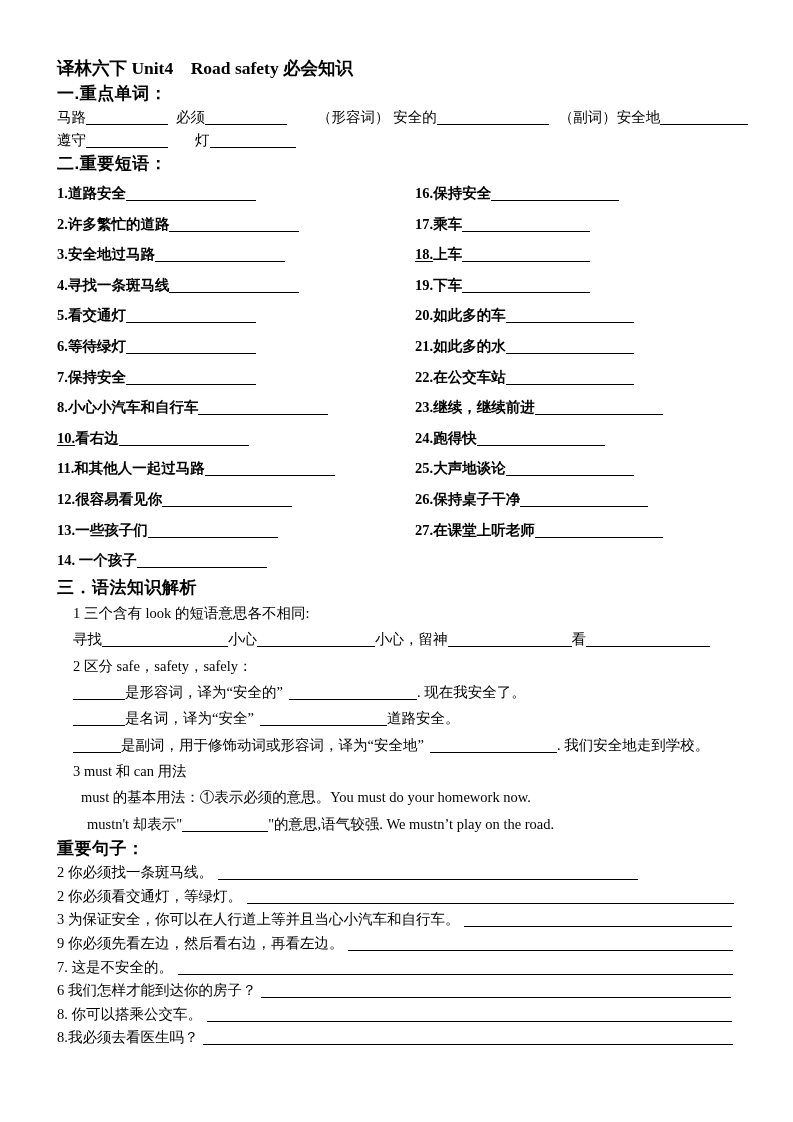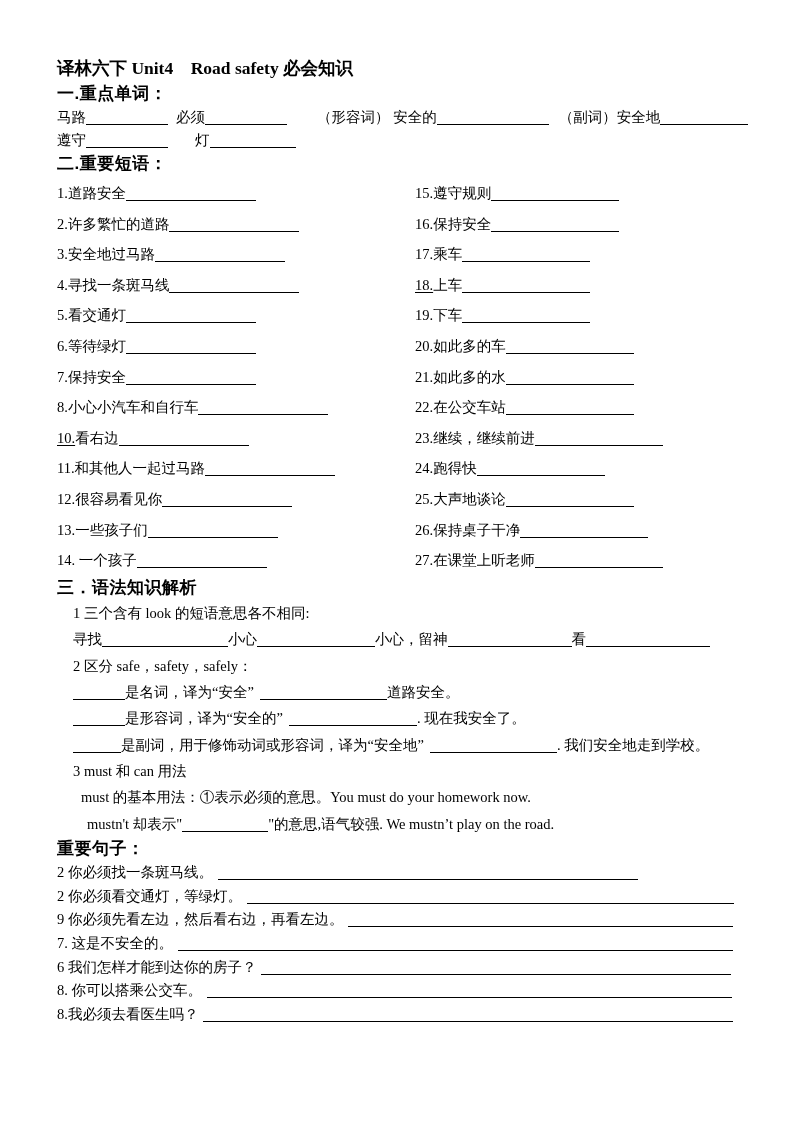--- a/index.html
+++ b/index.html
@@ -22,21 +22,21 @@
   .line{line-height:23px;height:23px;white-space:nowrap;}
   .blank{
     display:inline-block;height:13px;
     border-bottom:1.2px solid #000;vertical-align:-3px;
   }
   .gap{display:inline-block;height:1px;}
   .u{text-decoration:underline;text-underline-offset:2px;}
   .phrase-cols{display:flex;margin-top:2px;}
   .col-left{width:358px;}
   .col-right{flex:1;}
-  .phrase-row{line-height:30.6px;height:30.6px;white-space:nowrap;}
+  .phrase-row{line-height:30.6px;height:30.6px;white-space:nowrap;font-weight:bold;}
   .grammar-lines .line{line-height:26.4px;height:26.4px;margin-left:16px;}
   .sentence-lines .line{line-height:23.6px;height:23.6px;}
 </style>
 </head>
 <body>
 
 <div class="page">
 
   <div class="title">译林六下 Unit4　Road safety 必会知识</div>
 
@@ -57,53 +57,53 @@
         <div class="phrase-row"><span class="txt">6.等待绿灯</span><span class="blank" style="width: 130px;"></span></div>
         <div class="phrase-row"><span class="txt">7.保持安全</span><span class="blank" style="width: 130px;"></span></div>
         <div class="phrase-row"><span class="txt">8.小心小汽车和自行车</span><span class="blank" style="width: 130px;"></span></div>
         <div class="phrase-row"><span class="u">10.</span><span class="txt">看右边</span><span class="blank" style="width: 130px;"></span></div>
         <div class="phrase-row"><span class="txt">11.和其他人一起过马路</span><span class="blank" style="width: 130px;"></span></div>
         <div class="phrase-row"><span class="txt">12.很容易看见你</span><span class="blank" style="width: 130px;"></span></div>
         <div class="phrase-row"><span class="txt">13.一些孩子们</span><span class="blank" style="width: 130px;"></span></div>
         <div class="phrase-row"><span class="txt">14.&nbsp;一个孩子</span><span class="blank" style="width: 130px;"></span></div>
       </div>
     <div class="col-right">
-        <div class="phrase-row"><span class="txt">15.遵守规则</span><span class="blank" style="width: 128px;"></span></div>
         <div class="phrase-row"><span class="txt">16.保持安全</span><span class="blank" style="width: 128px;"></span></div>
         <div class="phrase-row"><span class="txt">17.乘车</span><span class="blank" style="width: 128px;"></span></div>
         <div class="phrase-row"><span class="u">18.</span><span class="txt">上车</span><span class="blank" style="width: 128px;"></span></div>
         <div class="phrase-row"><span class="txt">19.下车</span><span class="blank" style="width: 128px;"></span></div>
         <div class="phrase-row"><span class="txt">20.如此多的车</span><span class="blank" style="width: 128px;"></span></div>
         <div class="phrase-row"><span class="txt">21.如此多的水</span><span class="blank" style="width: 128px;"></span></div>
         <div class="phrase-row"><span class="txt">22.在公交车站</span><span class="blank" style="width: 128px;"></span></div>
         <div class="phrase-row"><span class="txt">23.继续，继续前进</span><span class="blank" style="width: 128px;"></span></div>
         <div class="phrase-row"><span class="txt">24.跑得快</span><span class="blank" style="width: 128px;"></span></div>
         <div class="phrase-row"><span class="txt">25.大声地谈论</span><span class="blank" style="width: 128px;"></span></div>
         <div class="phrase-row"><span class="txt">26.保持桌子干净</span><span class="blank" style="width: 128px;"></span></div>
         <div class="phrase-row"><span class="txt">27.在课堂上听老师</span><span class="blank" style="width: 128px;"></span></div>
       </div>
   </div>
 
   <div class="sec">三．语法知识解析</div>
   <div class="grammar-lines">
       <div class="line"><span class="txt">1 三个含有 look 的短语意思各不相同:</span></div>
       <div class="line"><span class="txt">寻找</span><span class="blank" style="width: 126px;"></span><span class="txt">小心</span><span class="blank" style="width: 118px;"></span><span class="txt">小心，留神</span><span class="blank" style="width: 124px;"></span><span class="txt">看</span><span class="blank" style="width: 124px;"></span></div>
       <div class="line"><span class="txt">2 区分 safe，safety，safely：</span></div>
+      <div class="line"><span class="blank" style="width: 52px;"></span><span class="txt">是形容词，译为“安全的”</span><span class="gap" style="width: 6px;"></span><span class="blank" style="width: 128px;"></span><span class="txt">. 现在我安全了。</span></div>
       <div class="line"><span class="blank" style="width: 52px;"></span><span class="txt">是名词，译为“安全”</span><span class="gap" style="width: 6px;"></span><span class="blank" style="width: 127px;"></span><span class="txt">道路安全。</span></div>
-      <div class="line"><span class="blank" style="width: 52px;"></span><span class="txt">是形容词，译为“安全的”</span><span class="gap" style="width: 6px;"></span><span class="blank" style="width: 128px;"></span><span class="txt">. 现在我安全了。</span></div>
       <div class="line"><span class="blank" style="width: 48px;"></span><span class="txt">是副词，用于修饰动词或形容词，译为“安全地”</span><span class="gap" style="width: 6px;"></span><span class="blank" style="width: 127px;"></span><span class="txt">. 我们安全地走到学校。</span></div>
       <div class="line"><span class="txt">3 must 和 can 用法</span></div>
       <div class="line"><span class="gap" style="width: 8px;"></span><span class="txt">must 的基本用法：①表示必须的意思。You must do your homework now.</span></div>
       <div class="line"><span class="gap" style="width: 14px;"></span><span class="txt">mustn't 却表示"</span><span class="blank" style="width: 86px;"></span><span class="txt">"的意思,语气较强. We mustn’t play on the road.</span></div>
     </div>
 
   <div class="sec">重要句子：</div>
   <div class="sentence-lines">
       <div class="line"><span class="txt">2 你必须找一条斑马线。</span><span class="gap" style="width: 5px;"></span><span class="blank" style="width: 420px;"></span></div>
       <div class="line"><span class="txt">2 你必须看交通灯，等绿灯。</span><span class="gap" style="width: 5px;"></span><span class="blank" style="width: 487px;"></span></div>
+      <div class="line"><span class="txt">3 为保证安全，你可以在人行道上等并且当心小汽车和自行车。</span><span class="gap" style="width: 5px;"></span><span class="blank" style="width: 268px;"></span></div>
       <div class="line"><span class="txt">9 你必须先看左边，然后看右边，再看左边。</span><span class="gap" style="width: 5px;"></span><span class="blank" style="width: 385px;"></span></div>
       <div class="line"><span class="txt">7. 这是不安全的。</span><span class="gap" style="width: 5px;"></span><span class="blank" style="width: 555px;"></span></div>
       <div class="line"><span class="txt">6 我们怎样才能到达你的房子？</span><span class="gap" style="width: 5px;"></span><span class="blank" style="width: 470px;"></span></div>
       <div class="line"><span class="txt">8. 你可以搭乘公交车。</span><span class="gap" style="width: 5px;"></span><span class="blank" style="width: 525px;"></span></div>
       <div class="line"><span class="txt">8.我必须去看医生吗？</span><span class="gap" style="width: 5px;"></span><span class="blank" style="width: 530px;"></span></div>
     </div>
 
 </div>
 
 </body></html>

